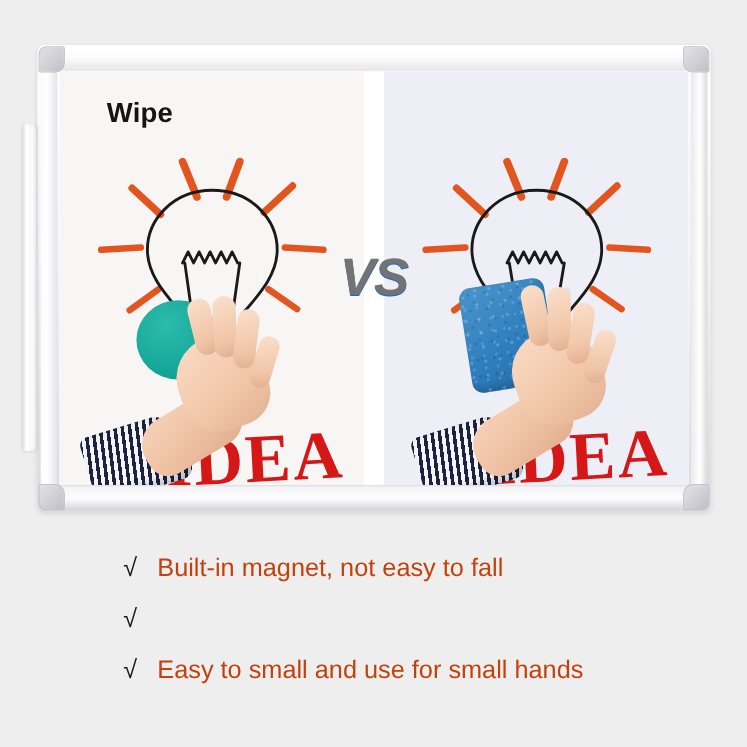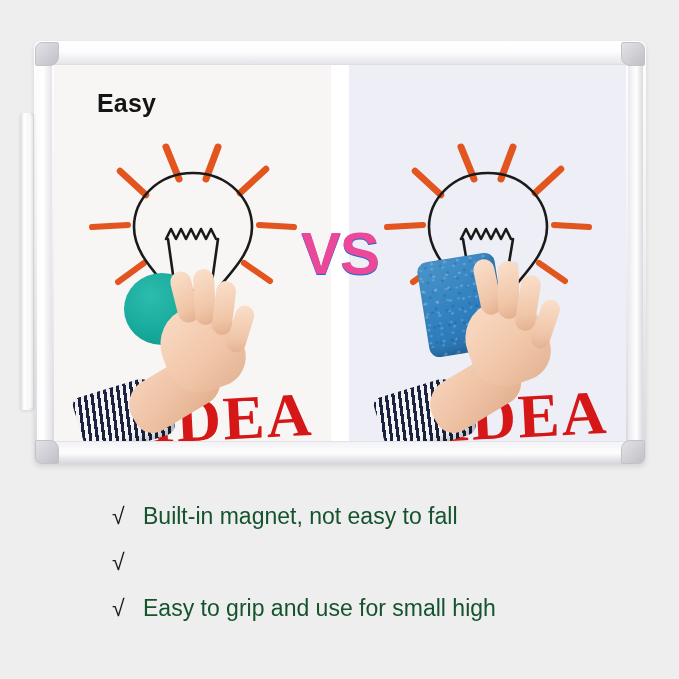--- a/index.html
+++ b/index.html
@@ -194,23 +194,24 @@
       radial-gradient(circle at 33% 72%, rgba(255,255,255,.18) 0 1.1px, transparent 1.5px),
       radial-gradient(circle at 75% 80%, rgba(0,0,0,.12) 0 1.1px, transparent 1.5px);
     background-size: 13px 13px, 15px 15px, 11px 11px, 17px 17px;
   }
 
   
   #vs-badge {
     position: absolute;
     left: 50%; top: 50%;
     transform: translate(-50%,-50%);
-    font-size: 60px;
+    font-size: 48px;
     font-weight: bold;
-    color: #ec4899;
+    font-style: italic;
+    color: #737373;
     letter-spacing: -1px;
     z-index: 20;
     text-shadow: 0 1px 0 #1565d8;
   }
 
   
   #feature-list {
     position: absolute;
     left: 112px;
     top: 503px;
@@ -222,36 +223,36 @@
     height: 46px;
   }
   .feature-check {
     width: 31px;
     font-size: 23px;
     color: #1a1a1a;
     flex: none;
   }
   .feature-text {
     font-size: 23px;
-    color: #14532d;
+    color: #c2410c;
     white-space: nowrap;
   }
 </style>
 </head>
 <body>
 
 <div id="whiteboard">
 
   <div class="frame-outer"></div>
 
   <div id="board-surface">
 
     <div class="panel" id="panel-ours">
 
-      <div class="panel-title">Easy</div>
+      <div class="panel-title">Wipe</div>
 
       <svg class="bulb-art" viewBox="0 0 230 215">
         <g stroke="#e2551f" stroke-linecap="round" fill="none">
           <path d="M88 30 L101 62" stroke-width="7"></path>
           <path d="M140 30 L128 62" stroke-width="7"></path>
           <path d="M42 54 L68 78" stroke-width="6.5"></path>
           <path d="M188 52 L162 76" stroke-width="6.5"></path>
           <path d="M14 110 L50 108" stroke-width="6"></path>
           <path d="M216 110 L181 108" stroke-width="6"></path>
           <path d="M40 165 L66 146" stroke-width="6"></path>
@@ -354,15 +355,15 @@
     <span class="feature-check">√</span>
     <span class="feature-text">Built-in magnet, not easy to fall</span>
   </div>
 
   <div class="feature-row">
     <span class="feature-check">√</span>
   </div>
 
   <div class="feature-row">
     <span class="feature-check">√</span>
-    <span class="feature-text">Easy to grip and use for small high</span>
+    <span class="feature-text">Easy to small and use for small hands</span>
   </div>
 </div>
 
 </body></html>

